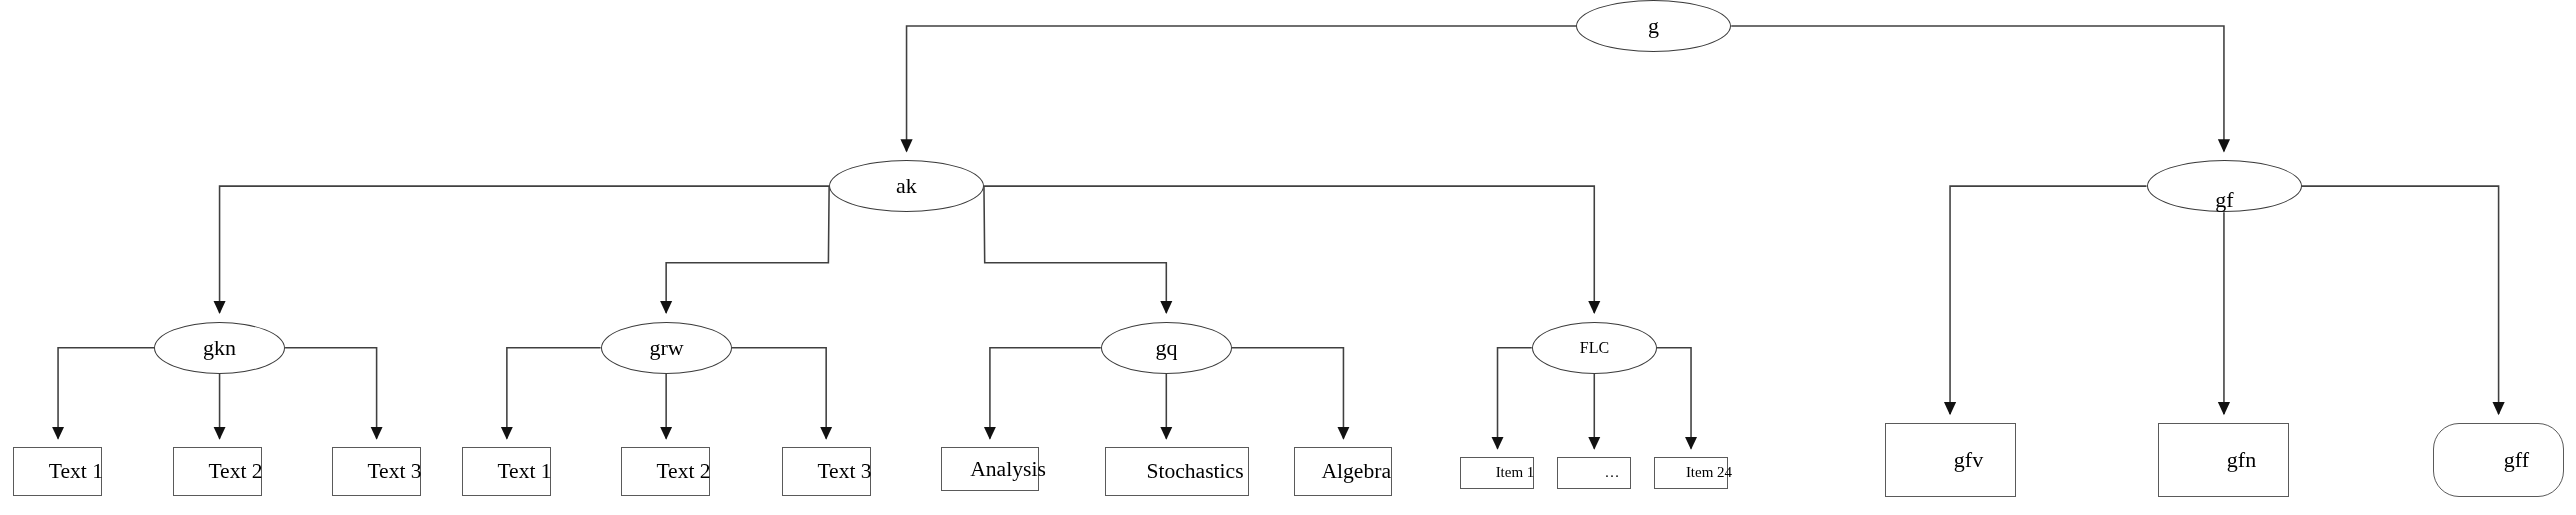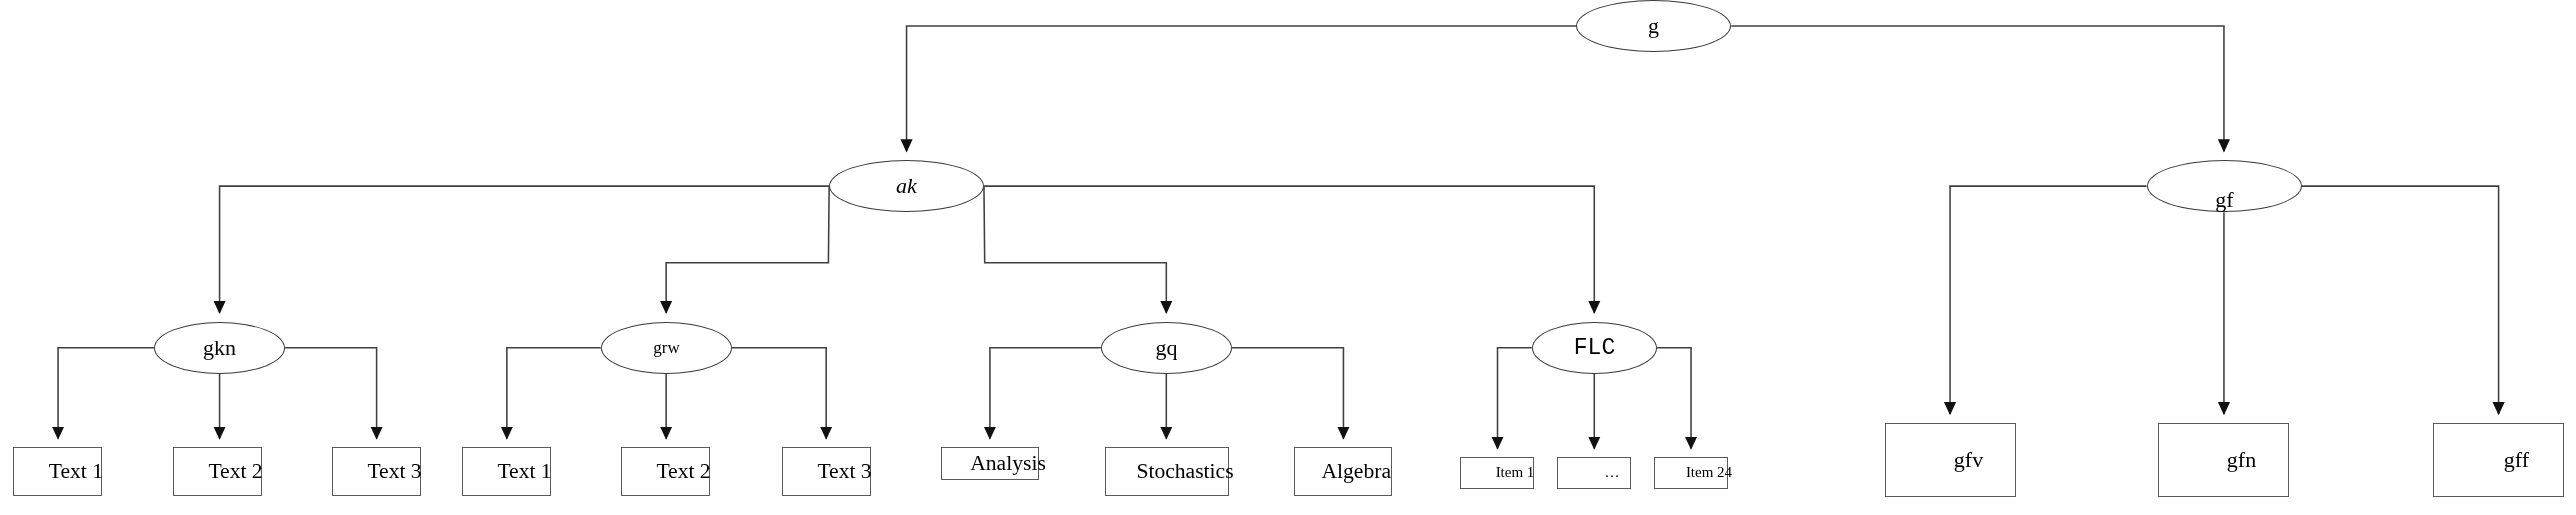--- a/index.html
+++ b/index.html
@@ -77,79 +77,79 @@
         <path d="M2884,250 L2620,250 L2620,556" marker-end="url(#arrowhead)"></path>
         <path d="M2988,285 L2988,556" marker-end="url(#arrowhead)"></path>
         <path d="M3092,250 L3357,250 L3357,556" marker-end="url(#arrowhead)"></path>
       </g>
   </svg>
 
   <div id="node-layer">
       <div class="node ellipse" style="left: 1576px; top: 0px; width: 155px; height: 52px; font-size: 22px;">
         <span>g</span>
       </div>
-      <div class="node ellipse" style="left: 829px; top: 160px; width: 155px; height: 52px; font-size: 22px; font-style: italic;">
+      <div class="node ellipse" style="left: 829px; top: 160px; width: 155px; height: 52px; font-size: 22px;">
         <span>ak</span>
       </div>
       <div class="node ellipse" style="left: 2147px; top: 160px; width: 155px; height: 52px; font-size: 22px; align-items: flex-end;">
         <span>gf</span>
       </div>
       <div class="node ellipse" style="left: 154px; top: 322px; width: 131px; height: 52px; font-size: 22px;">
         <span>gkn</span>
       </div>
-      <div class="node ellipse" style="left: 601px; top: 322px; width: 131px; height: 52px; font-size: 17px;">
+      <div class="node ellipse" style="left: 601px; top: 322px; width: 131px; height: 52px; font-size: 22px;">
         <span>grw</span>
       </div>
       <div class="node ellipse" style="left: 1101px; top: 322px; width: 131px; height: 52px; font-size: 22px;">
         <span>gq</span>
       </div>
-      <div class="node ellipse" style="left: 1532px; top: 322px; width: 125px; height: 52px; font-size: 23px; font-family: Liberation Mono, monospace;">
+      <div class="node ellipse" style="left: 1532px; top: 322px; width: 125px; height: 52px; font-size: 16px;">
         <span>FLC</span>
       </div>
       <div class="node box" style="left: 13.4px; top: 447px; width: 89px; height: 49px; font-size: 21.6px;">
         <span>Text 1</span>
       </div>
       <div class="node box" style="left: 173px; top: 447px; width: 89px; height: 49px; font-size: 21.6px;">
         <span>Text 2</span>
       </div>
       <div class="node box" style="left: 332px; top: 447px; width: 89px; height: 49px; font-size: 21.6px;">
         <span>Text 3</span>
       </div>
       <div class="node box" style="left: 462px; top: 447px; width: 89px; height: 49px; font-size: 21.6px;">
         <span>Text 1</span>
       </div>
       <div class="node box" style="left: 621px; top: 447px; width: 89px; height: 49px; font-size: 21.6px;">
         <span>Text 2</span>
       </div>
       <div class="node box" style="left: 782px; top: 447px; width: 89px; height: 49px; font-size: 21.6px;">
         <span>Text 3</span>
       </div>
-      <div class="node box" style="left: 941px; top: 447px; width: 98px; height: 33px; font-size: 21.6px;">
+      <div class="node box" style="left: 941px; top: 447px; width: 98px; height: 44px; font-size: 21.6px;">
         <span>Analysis</span>
       </div>
-      <div class="node box" style="left: 1105px; top: 447px; width: 124px; height: 49px; font-size: 21.6px;">
+      <div class="node box" style="left: 1105px; top: 447px; width: 144px; height: 49px; font-size: 21.6px;">
         <span>Stochastics</span>
       </div>
       <div class="node box" style="left: 1294px; top: 447px; width: 98px; height: 49px; font-size: 21.6px; justify-content: flex-end;">
         <span>Algebra</span>
       </div>
       <div class="node box" style="left: 1460px; top: 457px; width: 74px; height: 32px; font-size: 15px; justify-content: center;">
         <span>Item 1</span>
       </div>
       <div class="node box" style="left: 1557px; top: 457px; width: 74px; height: 32px; font-size: 15px;">
         <span>…</span>
       </div>
       <div class="node box" style="left: 1654px; top: 457px; width: 74px; height: 32px; font-size: 15px;">
         <span>Item 24</span>
       </div>
       <div class="node box" style="left: 1885px; top: 423px; width: 131px; height: 74px; font-size: 22px;">
         <span>gfv</span>
       </div>
       <div class="node box" style="left: 2158px; top: 423px; width: 131px; height: 74px; font-size: 22px; align-items: center;">
         <span>gfn</span>
       </div>
-      <div class="node box" style="left: 2433px; top: 423px; width: 131px; height: 74px; font-size: 22px;">
+      <div class="node box" style="left: 2433px; top: 423px; width: 131px; height: 74px; font-size: 22px; border-radius: 26px;">
         <span>gff</span>
       </div>
     </div>
 
 </div>
 
 
 </body></html>

